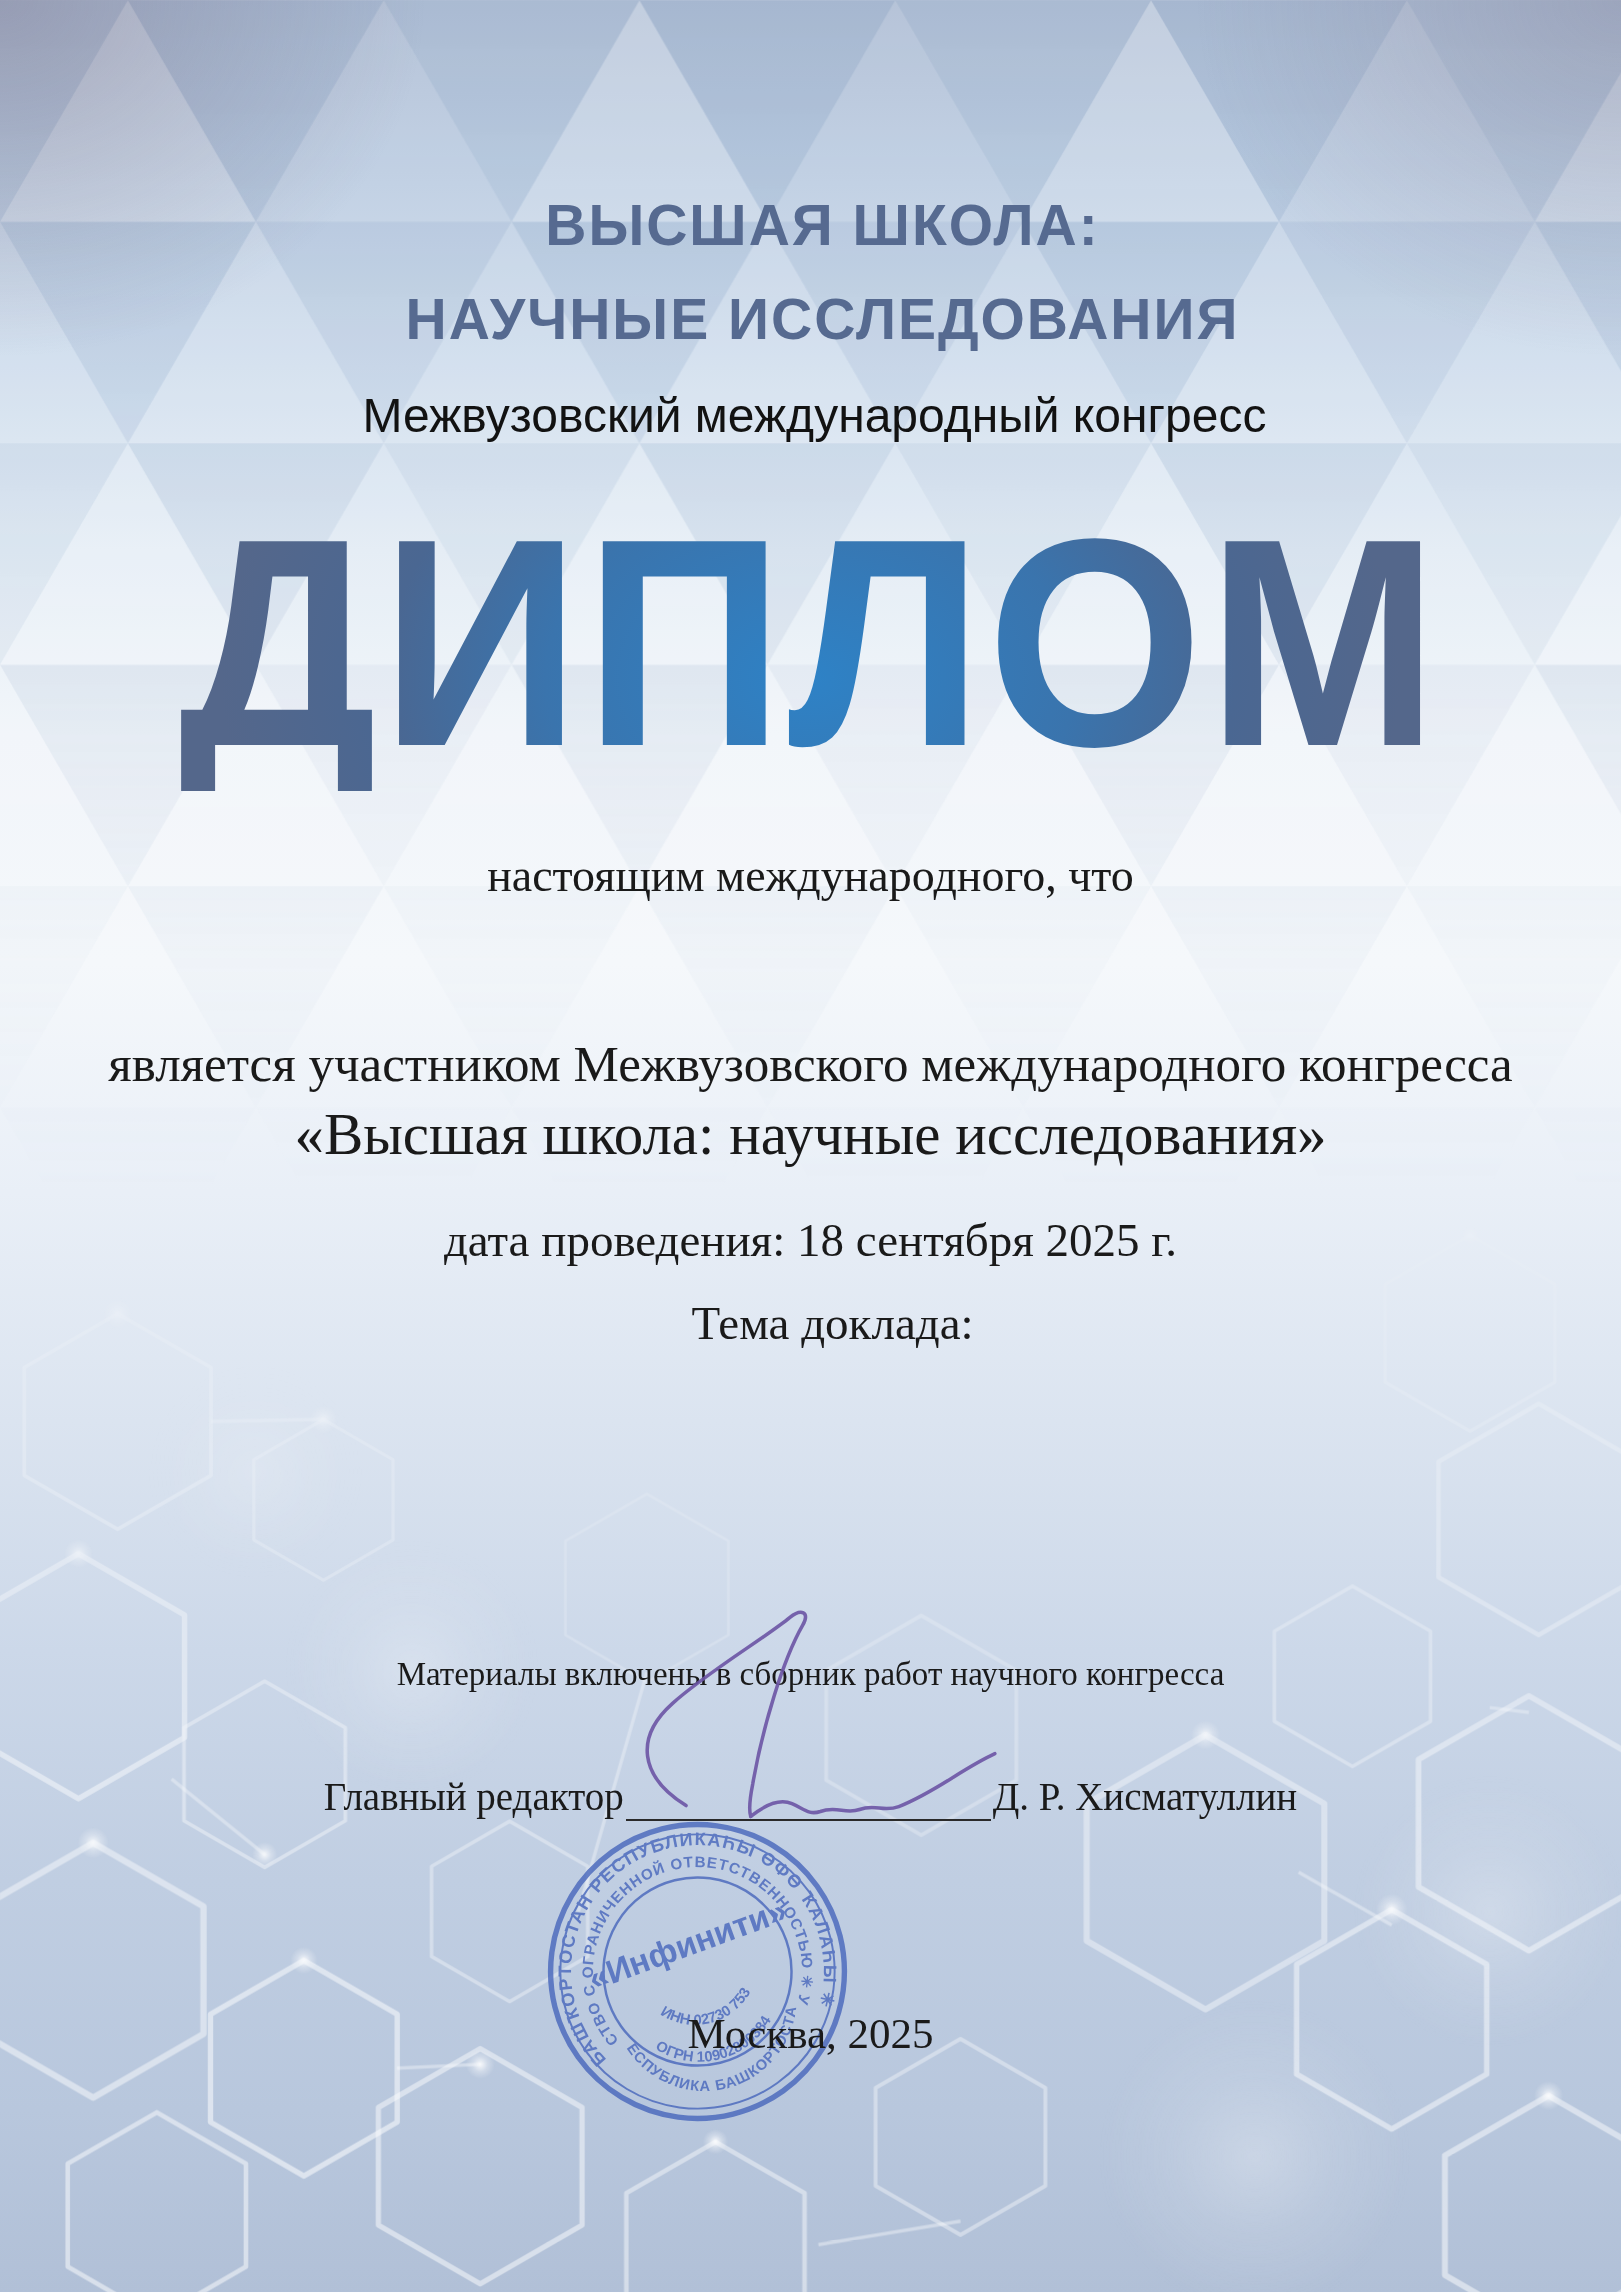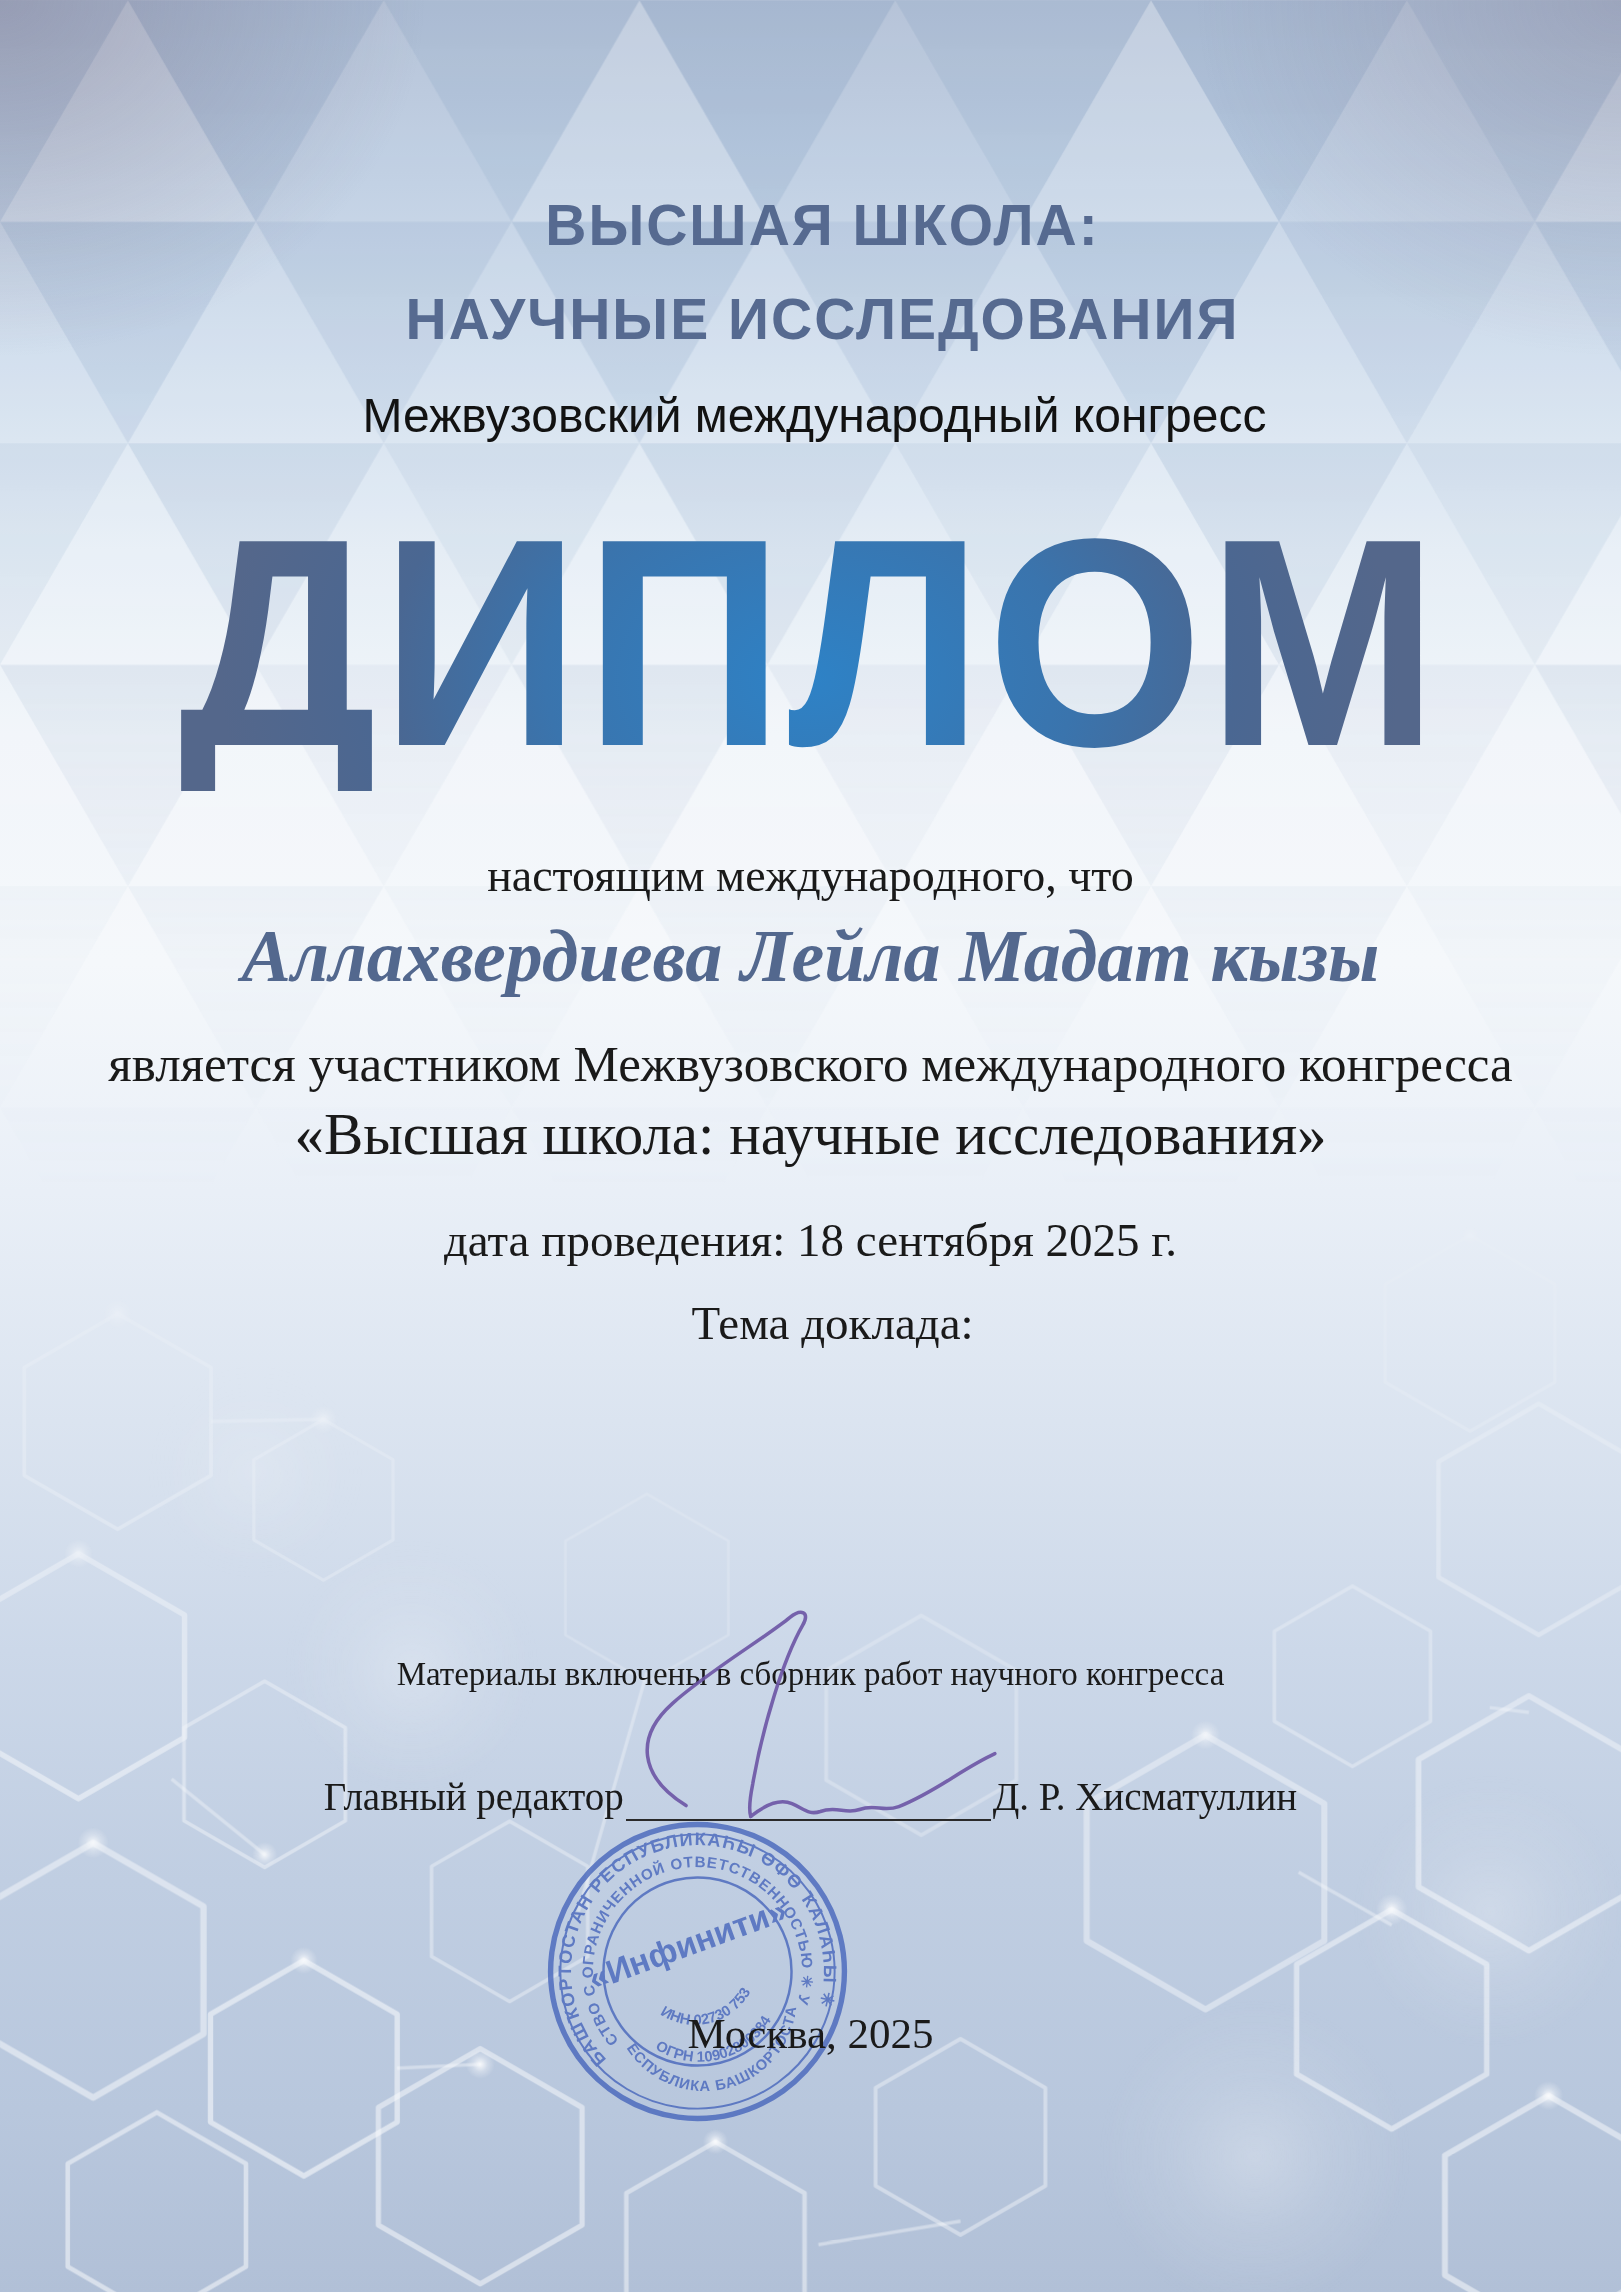--- a/index.html
+++ b/index.html
@@ -129,21 +129,20 @@
 
   <div class="corner-tint"></div>
 
   <div class="layer hdr sans" style="top:192px">ВЫСШАЯ ШКОЛА:</div>
   <div class="layer hdr sans" style="top:286px">НАУЧНЫЕ ИССЛЕДОВАНИЯ</div>
   <div class="layer sub sans" style="top:388px">Межвузовский международный конгресс</div>
 
   <div class="layer diploma">ДИПЛОМ</div>
 
   <div class="layer certify">настоящим международного, что</div>
-  <div class="layer name">Аллахвердиева Лейла Мадат кызы</div>
   <div class="layer participant">является участником Межвузовского международного конгресса</div>
   <div class="layer quoted">«Высшая школа: научные исследования»</div>
   <div class="layer date">дата проведения: 18 сентября 2025 г.</div>
   <div class="layer theme-label">Тема доклада:</div>
 
 
   <div class="layer materials">Материалы включены в сборник работ научного конгресса</div>
 
   <div class="layer editor-row">
     <span class="lbl">Главный редактор</span>

